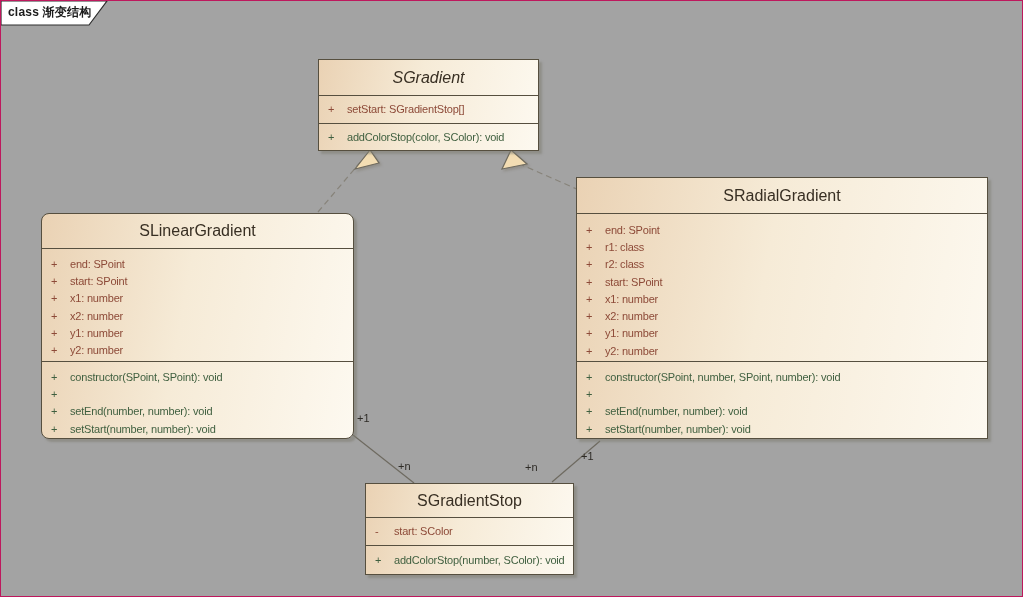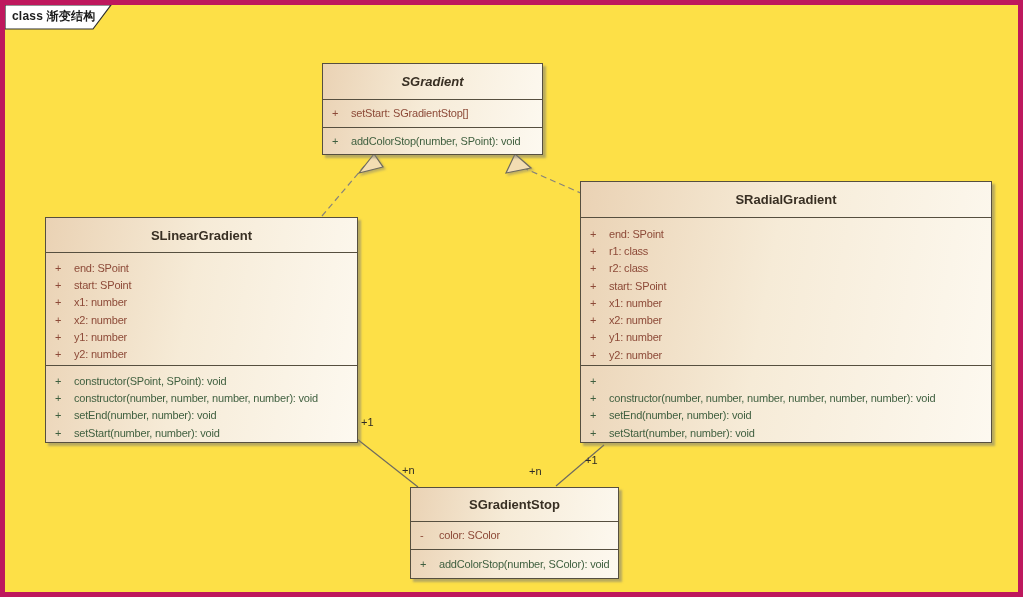--- a/index.html
+++ b/index.html
@@ -1,38 +1,38 @@
 <!DOCTYPE html>
 <html><head>
 <meta charset="utf-8">
 <style>
   html,body { margin:0; padding:0; background:#ffffff; }
   #canvas {
-    position:relative; width:1023px; height:597px; background:#fde047;
+    position:relative; width:1023px; height:597px; background:#a3a3a3;
     font-family:"Liberation Sans", sans-serif; overflow:hidden;
-    border:5px solid #be185d; box-sizing:border-box;
+    border:1px solid #be185d; box-sizing:border-box;
   }
   
   .tab-wrap { position:absolute; left:0; top:0; width:120px; height:25px; }
   .tab-svg { position:absolute; left:0; top:0; }
   .tab-label {
     position:absolute; left:7px; top:3px; font-size:12px; font-weight:bold;
     color:#1c1c1c; white-space:nowrap; letter-spacing:0.2px;
   }
   
   .uml-class {
     position:absolute; box-sizing:border-box;
     border:1px solid #564f3f;
     background:linear-gradient(100deg,#ead2b4 0%,#f6ebd7 45%,#fdf9f0 100%);
     box-shadow:3px 3px 2px rgba(128,125,115,0.55);
     font-size:11px; letter-spacing:-0.2px;
   }
   .uml-title {
     display:flex; align-items:center; justify-content:center;
-    font-weight:bold; font-size:13px; color:#382f23; letter-spacing:0;
+    font-weight:normal; font-size:16px; color:#382f23; letter-spacing:0;
   }
   .abstract .uml-title { font-style:italic; }
   .compartment { border-top:1px solid #564f3f; box-sizing:border-box; overflow:hidden; }
   .member { display:flex; align-items:center; height:17.3px; white-space:nowrap; }
   .member .vis { flex:none; width:19px; padding-left:9px; }
   .attrs  .member { color:#8d4a38; }
   .methods .member { color:#3f5f3f; }
   
   #connector-layer { position:absolute; left:0; top:0; pointer-events:none; }
   .mult-label { font-family:"Liberation Sans",sans-serif; font-size:11px; fill:#2e2b26; }
@@ -70,26 +70,26 @@
     <div class="uml-title" style="height:35px;">SGradient</div>
     <div class="compartment attrs" style="height:28px; display:flex; align-items:center;">
       <div class="member">
         <span class="vis">+</span>
         <span>setStart: SGradientStop[]</span>
       </div>
     </div>
     <div class="compartment methods" style="height:27px; display:flex; align-items:center;">
       <div class="member">
         <span class="vis">+</span>
-        <span>addColorStop(number, SPoint): void</span>
-      </div>
-    </div>
-  </div>
-
-  <div class="uml-class" style="left:40px; top:212px; width:313px;">
+        <span>addColorStop(color, SColor): void</span>
+      </div>
+    </div>
+  </div>
+
+  <div class="uml-class" style="left:40px; top:212px; width:313px;border-radius:8px;">
     <div class="uml-title" style="height:34px;">SLinearGradient</div>
     <div class="compartment attrs" style="height:113px; padding-top:6px;">
       <div class="member">
         <span class="vis">+</span>
         <span>end: SPoint</span>
       </div>
       <div class="member">
         <span class="vis">+</span>
         <span>start: SPoint</span>
       </div>
@@ -110,21 +110,20 @@
         <span>y2: number</span>
       </div>
     </div>
     <div class="compartment methods" style="height:77px; padding-top:6px;">
       <div class="member">
         <span class="vis">+</span>
         <span>constructor(SPoint, SPoint): void</span>
       </div>
       <div class="member">
         <span class="vis">+</span>
-        <span>constructor(number, number, number, number): void</span>
       </div>
       <div class="member">
         <span class="vis">+</span>
         <span>setEnd(number, number): void</span>
       </div>
       <div class="member">
         <span class="vis">+</span>
         <span>setStart(number, number): void</span>
       </div>
     </div>
@@ -162,42 +161,42 @@
         <span>y1: number</span>
       </div>
       <div class="member">
         <span class="vis">+</span>
         <span>y2: number</span>
       </div>
     </div>
     <div class="compartment methods" style="height:77px; padding-top:6px;">
       <div class="member">
         <span class="vis">+</span>
-      </div>
-      <div class="member">
-        <span class="vis">+</span>
-        <span>constructor(number, number, number, number, number, number): void</span>
+        <span>constructor(SPoint, number, SPoint, number): void</span>
+      </div>
+      <div class="member">
+        <span class="vis">+</span>
       </div>
       <div class="member">
         <span class="vis">+</span>
         <span>setEnd(number, number): void</span>
       </div>
       <div class="member">
         <span class="vis">+</span>
         <span>setStart(number, number): void</span>
       </div>
     </div>
   </div>
 
-  <div class="uml-class" style="left:405px; top:482px; width:209px;">
+  <div class="uml-class" style="left:364px; top:482px; width:209px;">
     <div class="uml-title" style="height:33px;">SGradientStop</div>
     <div class="compartment attrs" style="height:28px; display:flex; align-items:center;">
       <div class="member">
         <span class="vis">-</span>
-        <span>color: SColor</span>
+        <span>start: SColor</span>
       </div>
     </div>
     <div class="compartment methods" style="height:29px; display:flex; align-items:center;">
       <div class="member">
         <span class="vis">+</span>
         <span>addColorStop(number, SColor): void</span>
       </div>
     </div>
   </div>
 

